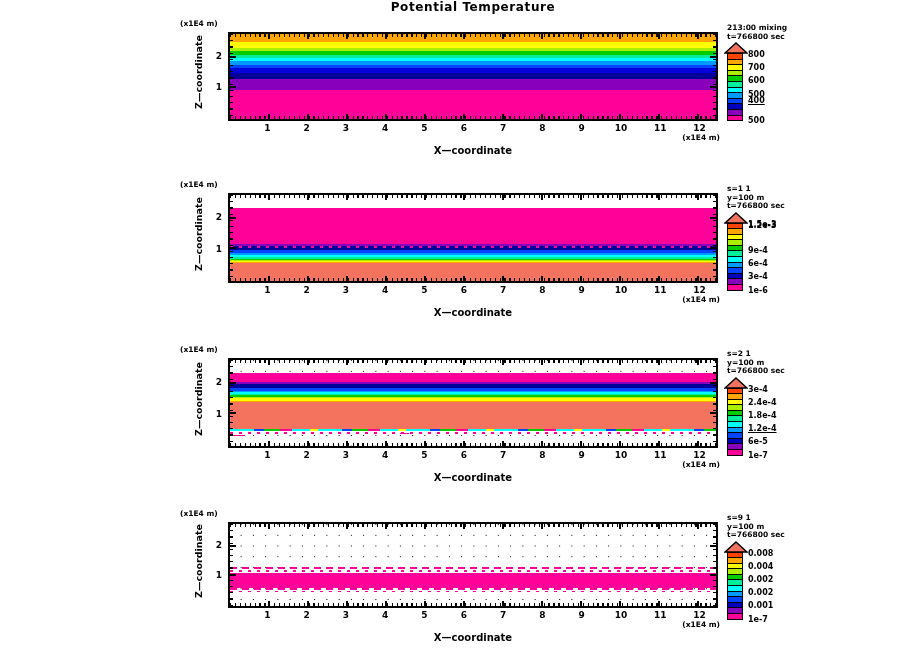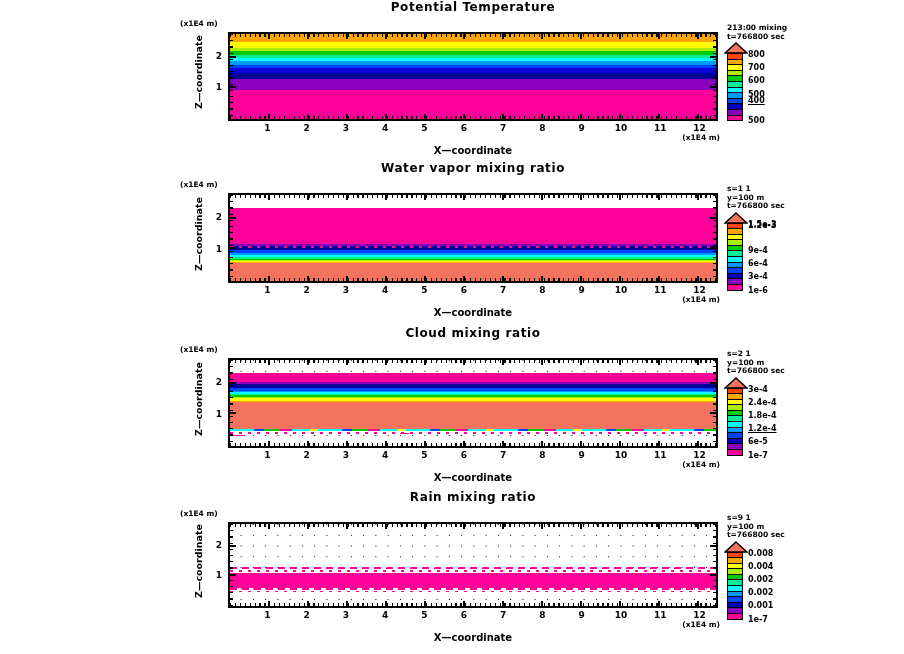--- a/index.html
+++ b/index.html
@@ -145,21 +145,20 @@
           <div class="llab" style="top: 21.2px;">700</div>
           <div class="llab" style="top: 34.4px;">600</div>
           <div class="llab" style="top: 47.6px;">500</div>
           <div class="llab" style="top: 54px; text-decoration: underline;">400</div>
           <div class="llab" style="top: 74px;">500</div>
         </div>
     </div>
   </section>
 
   <section class="panel p1">
-    <div class="title">Water vapor mixing ratio</div>
     <div class="zunit">(x1E4 m)</div>
     <div class="zaxis" style="top: 72.5px;">Z—coordinate</div>
     <span class="ztick zt2" style="top: 51.3px;">2</span>
     <span class="ztick zt1" style="top: 82.8px;">1</span>
     <div class="plot" style="height: 90px;">
         <div class="bands">
           <div class="band" style="top: 15%; height: 42%; background: rgb(255, 0, 153);"></div>
           <div class="band" style="top: 57%; height: 2%; background: rgb(136, 0, 187);"></div>
           <div class="band" style="top: 59%; height: 5%; background: rgb(0, 0, 153);"></div>
           <div class="band" style="top: 59.5%; height: 2%; background: repeating-linear-gradient(90deg, rgb(255, 0, 153) 0px, rgb(255, 0, 153) 3px, transparent 3px, transparent 9px);"></div>
@@ -250,21 +249,20 @@
           <div class="llab" style="top: 9px;">1.2e-3</div>
           <div class="llab" style="top: 34.4px;">9e-4</div>
           <div class="llab" style="top: 47.6px;">6e-4</div>
           <div class="llab" style="top: 60.8px;">3e-4</div>
           <div class="llab" style="top: 74px;">1e-6</div>
         </div>
     </div>
   </section>
 
   <section class="panel p2">
-    <div class="title">Cloud mixing ratio</div>
     <div class="zunit">(x1E4 m)</div>
     <div class="zaxis" style="top: 72.5px;">Z—coordinate</div>
     <span class="ztick zt2" style="top: 51.3px;">2</span>
     <span class="ztick zt1" style="top: 82.8px;">1</span>
     <div class="plot dots" style="height: 90px;">
         <div class="bands">
           <div class="band" style="top: 15.5%; height: 10.5%; background: rgb(255, 0, 153);"></div>
           <div class="band" style="top: 26%; height: 2%; background: rgb(136, 0, 187);"></div>
           <div class="band" style="top: 28%; height: 4%; background: rgb(0, 0, 153);"></div>
           <div class="band" style="top: 32%; height: 3.5%; background: rgb(0, 68, 255);"></div>
@@ -358,21 +356,20 @@
           <div class="llab" style="top: 21.2px;">2.4e-4</div>
           <div class="llab" style="top: 34.4px;">1.8e-4</div>
           <div class="llab" style="top: 47.6px; text-decoration: underline;">1.2e-4</div>
           <div class="llab" style="top: 60.8px;">6e-5</div>
           <div class="llab" style="top: 74px;">1e-7</div>
         </div>
     </div>
   </section>
 
   <section class="panel p3">
-    <div class="title">Rain mixing ratio</div>
     <div class="zunit">(x1E4 m)</div>
     <div class="zaxis" style="top: 70.7px;">Z—coordinate</div>
     <span class="ztick zt2" style="top: 50.22px;">2</span>
     <span class="ztick zt1" style="top: 80.32px;">1</span>
     <div class="plot dots" style="height: 86px;">
         <div class="bands">
           <div class="band" style="top: 52.5%; height: 2%; background: repeating-linear-gradient(90deg, rgb(255, 0, 153) 0px, rgb(255, 0, 153) 7px, transparent 7px, transparent 12px);"></div>
           <div class="band" style="top: 56%; height: 2%; background: repeating-linear-gradient(90deg, rgb(255, 0, 153) 0px, rgb(255, 0, 153) 3px, transparent 3px, transparent 9px);"></div>
           <div class="band" style="top: 59.3%; height: 18.6%; background: rgb(255, 0, 153);"></div>
           <div class="band" style="top: 78.5%; height: 1.8%; background: repeating-linear-gradient(90deg, rgb(255, 0, 153) 0px, rgb(255, 0, 153) 7px, transparent 7px, transparent 12px);"></div>

